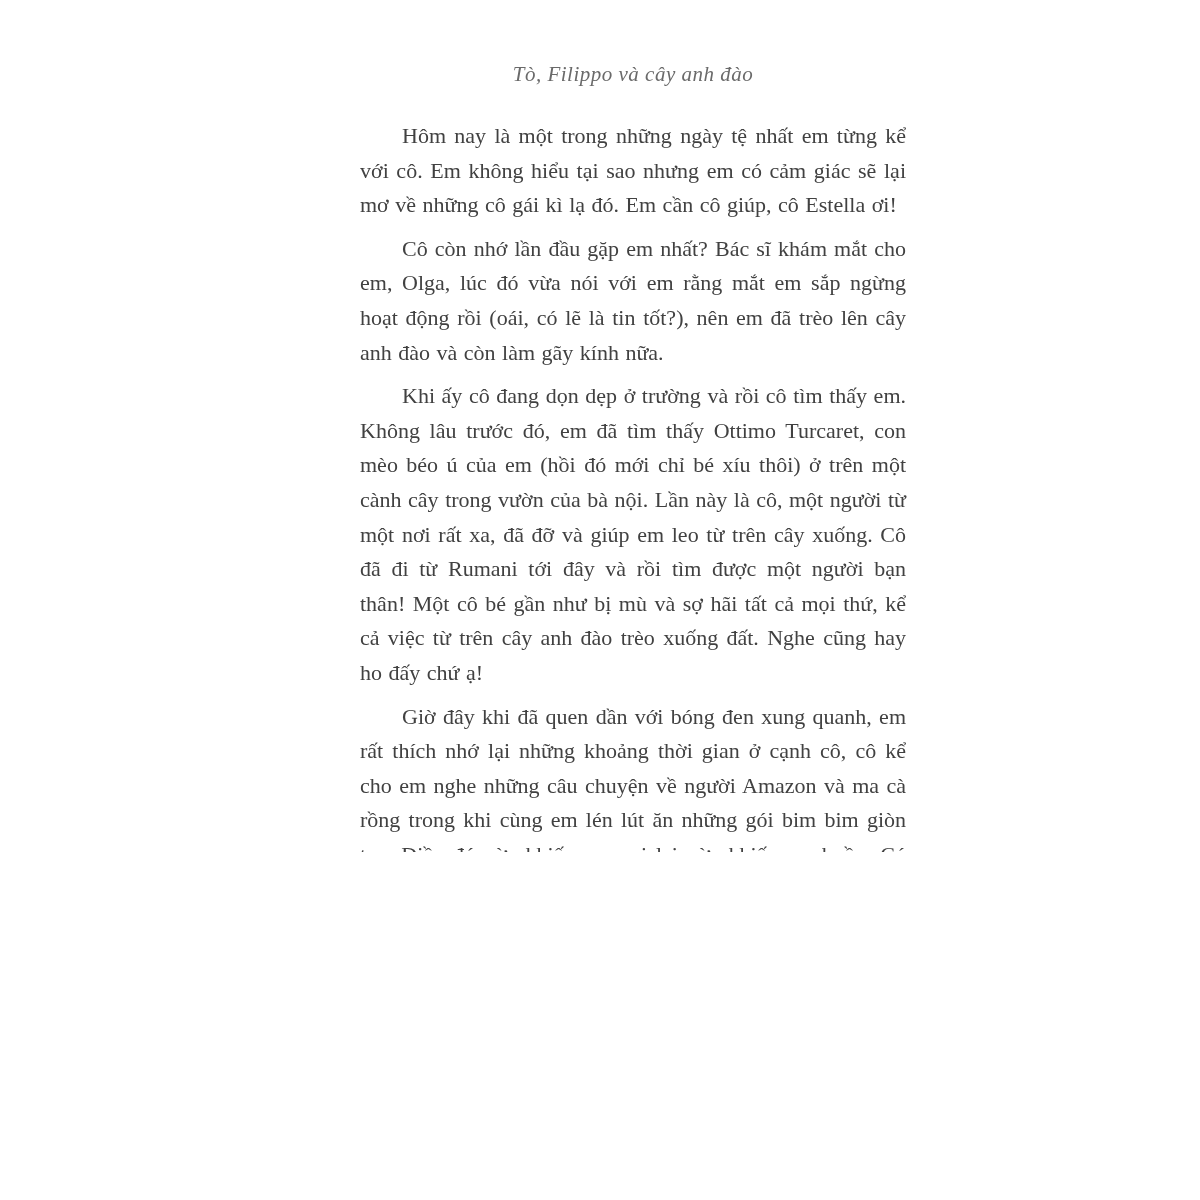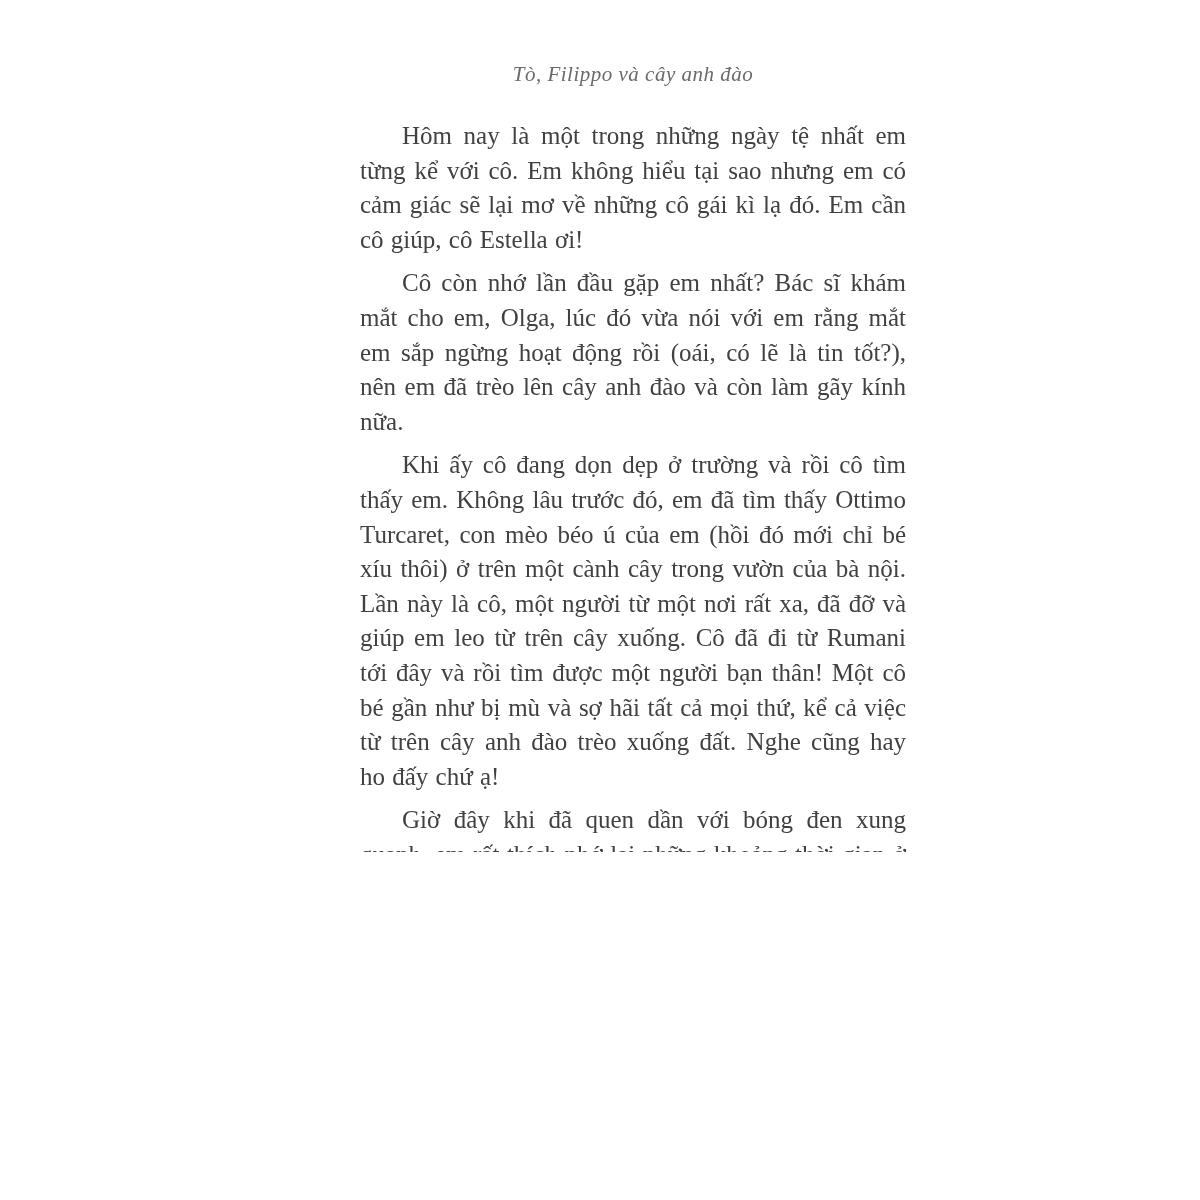--- a/index.html
+++ b/index.html
@@ -28,21 +28,21 @@
   }
   .text-block {
     position: absolute;
     left: 360px;
     top: 119px;
     width: 546px;
     color: #414141;
   }
   .text-block p {
     margin: 0 0 9px 0;
-    font-size: 25px;
+    font-size: 22px;
     line-height: 34.6px;
     text-align: justify;
     text-indent: 42px;
     word-spacing: 1px;
   }
   .footer {
     position: absolute;
     left: 0;
     top: 1082px;
     width: 1200px;

